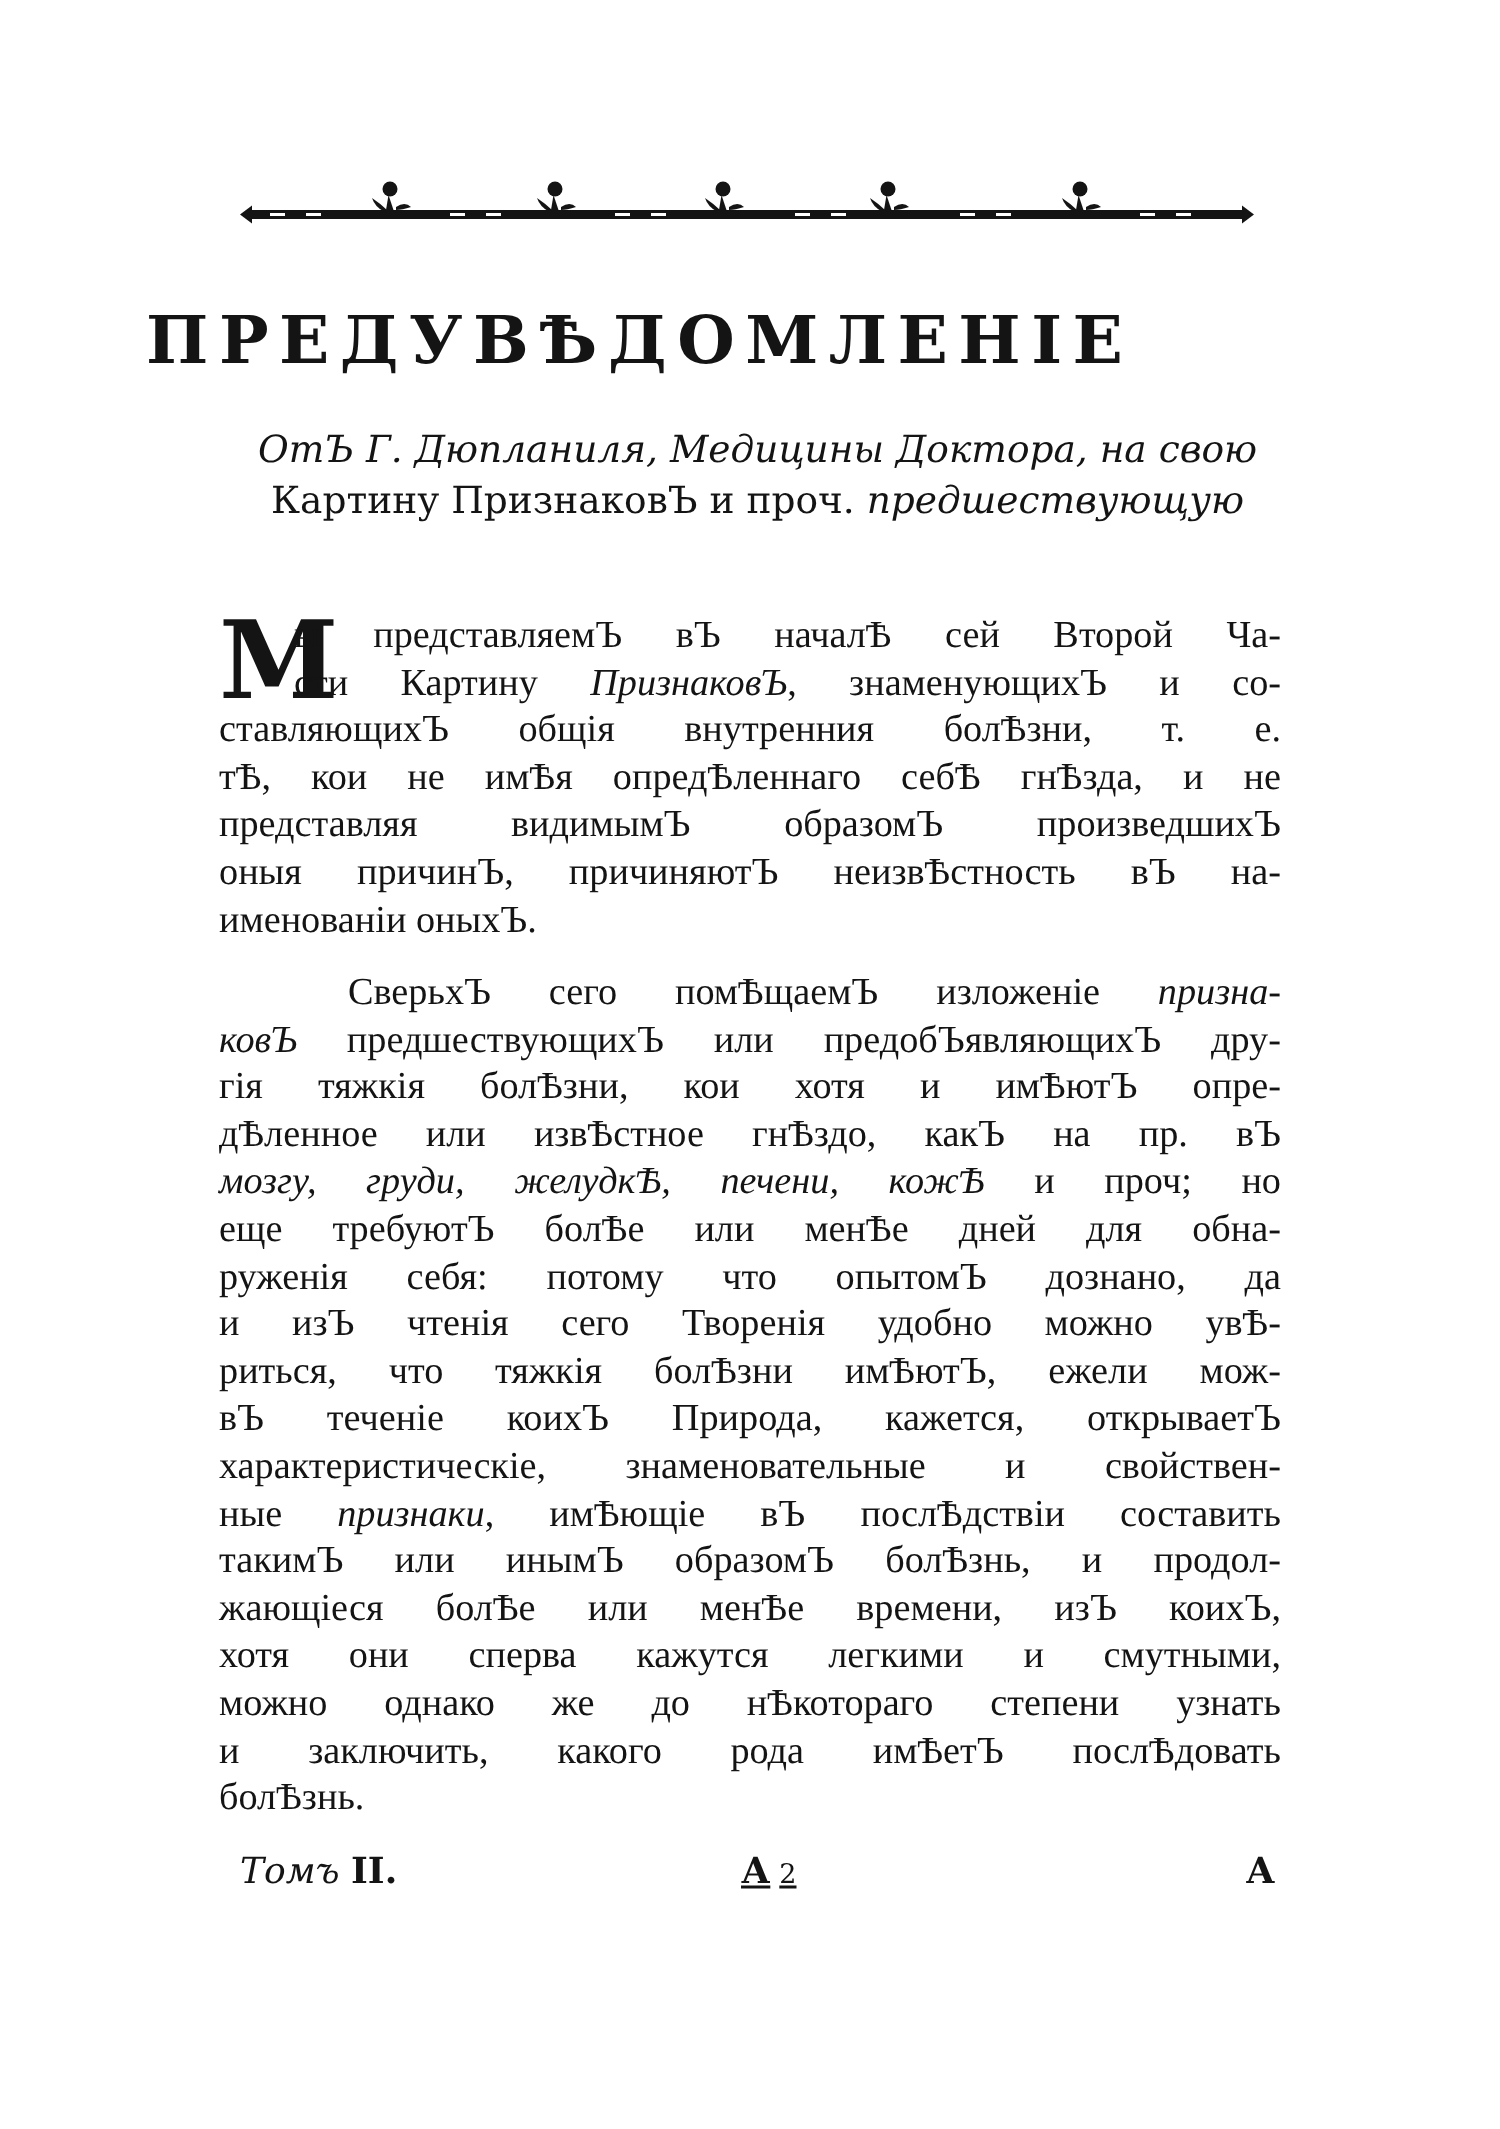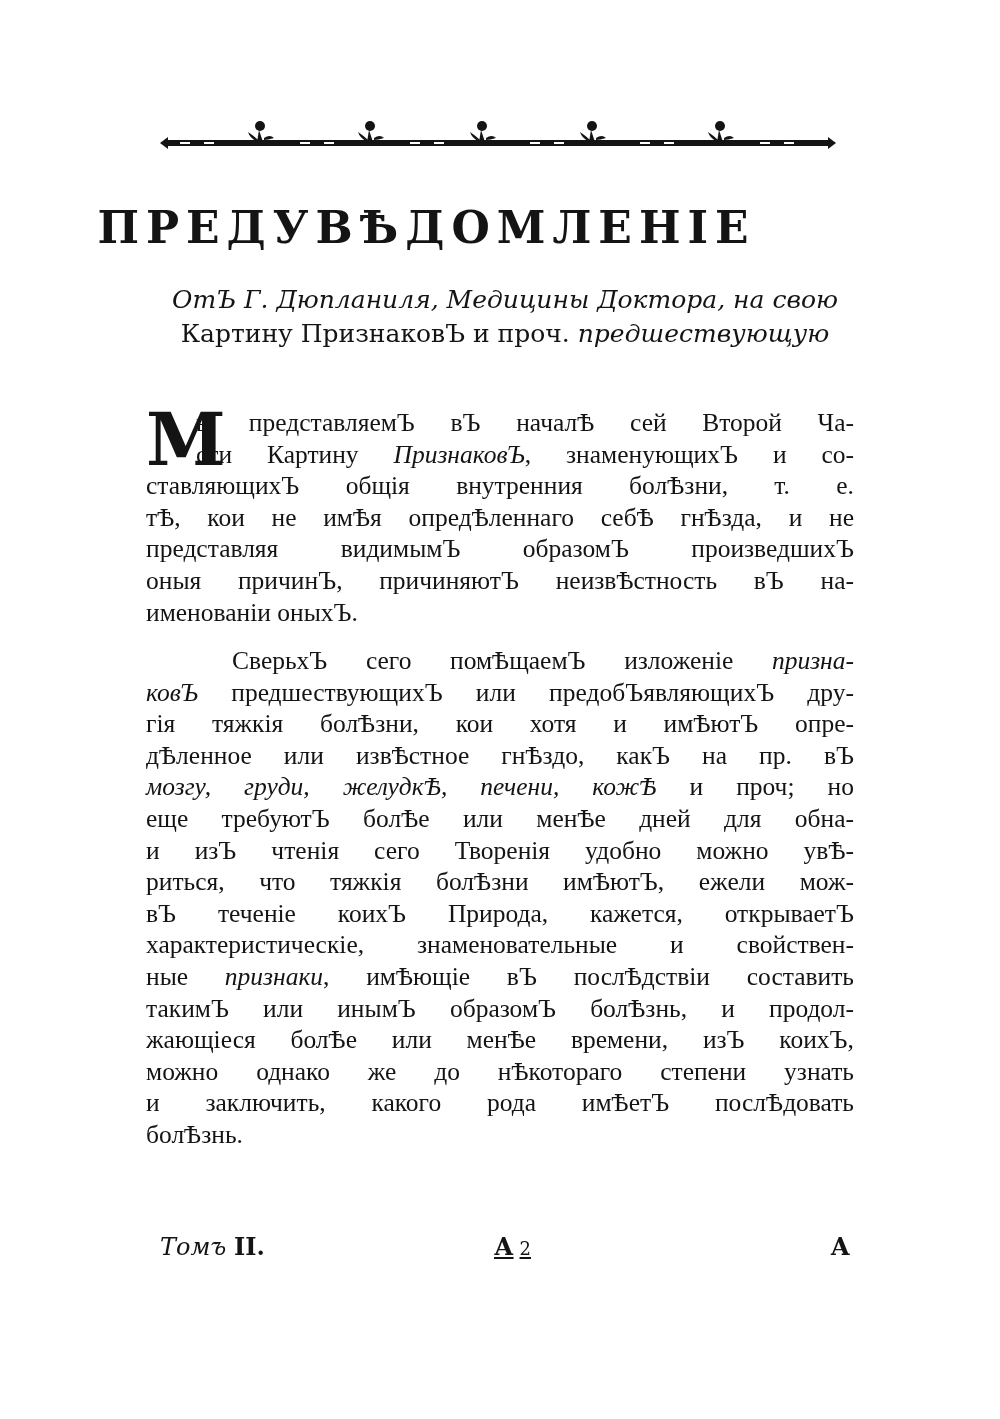--- a/index.html
+++ b/index.html
@@ -193,27 +193,29 @@
   <span class="line last">именованіи оныхЪ.</span>
 </div>
 
 <div class="body-text para2">
   <span class="line indent-para"><span>СверьхЪ сего помѢщаемЪ изложеніе </span><em>призна-</em></span>
   <span class="line"><em>ковЪ</em><span> предшествующихЪ или предобЪявляющихЪ дру-</span></span>
   <span class="line">гія тяжкія болѢзни, кои хотя и имѢютЪ опре-</span>
   <span class="line">дѢленное или извѢстное гнѢздо, какЪ на пр. вЪ</span>
   <span class="line"><em>мозгу, груди, желудкѢ, печени, кожѢ</em><span> и проч; но</span></span>
   <span class="line">еще требуютЪ болѢе или менѢе дней для обна-</span>
+  <span class="line">руженія себя: потому что опытомЪ дознано, да</span>
   <span class="line">и изЪ чтенія сего Творенія удобно можно увѢ-</span>
   <span class="line">риться, что тяжкія болѢзни имѢютЪ, ежели мож-</span>
   <span class="line">вЪ теченіе коихЪ Природа, кажется, открываетЪ</span>
   <span class="line">характеристическіе, знаменовательные и свойствен-</span>
   <span class="line"><span>ные </span><em>признаки</em><span>, имѢющіе вЪ послѢдствіи составить</span></span>
   <span class="line">такимЪ или инымЪ образомЪ болѢзнь, и продол-</span>
   <span class="line">жающіеся болѢе или менѢе времени, изЪ коихЪ,</span>
+  <span class="line">хотя они сперва кажутся легкими и смутными,</span>
   <span class="line">можно однако же до нѢкотораго степени узнать</span>
   <span class="line">и заключить, какого рода имѢетЪ послѢдовать</span>
   <span class="line last">болѢзнь.</span>
 </div>
 
 <div class="footer">
   <span class="vol"><span class="vol-word">Томъ</span> <span class="vol-num">II.</span></span>
   <span class="sig"><span>А</span><span class="sig-num">2</span></span>
   <span class="catch">А</span>
 </div>

